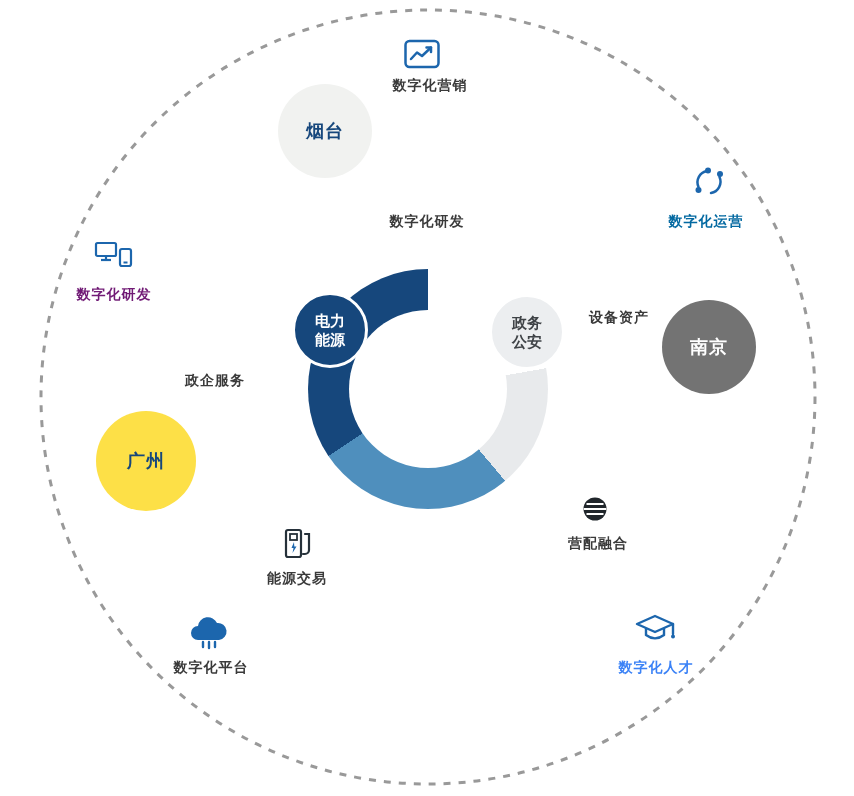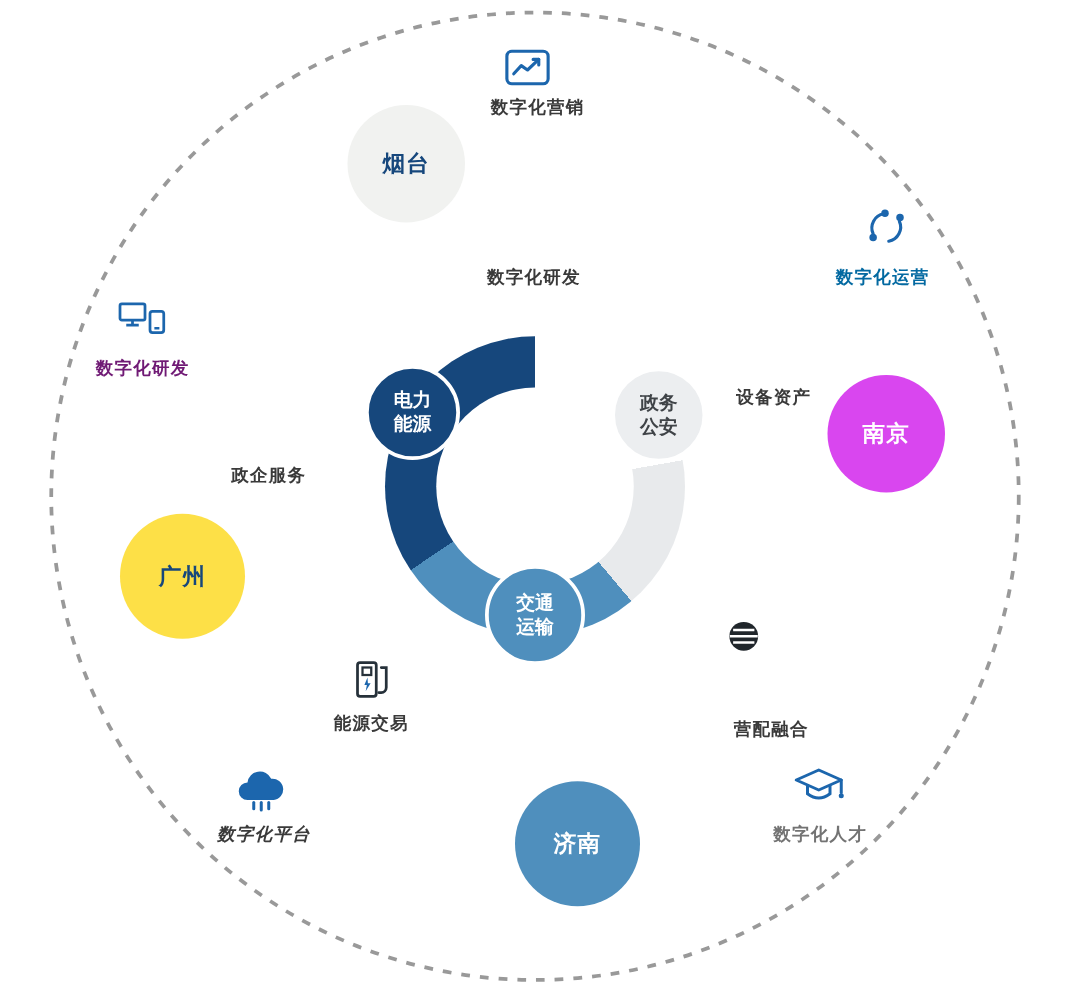--- a/index.html
+++ b/index.html
@@ -71,21 +71,21 @@
     text-align: center;
     font-size: 14px;
     font-weight: bold;
     letter-spacing: 1px;
     z-index: 6;
   }
   .lbl-smart-power  { left: 367px; top: 213px; }
   .lbl-equipment    { left: 559px; top: 309px; }
   .lbl-gov-ent      { left: 155px; top: 372px; }
   .lbl-trading      { left: 237px; top: 570px; }
-  .lbl-fusion       { left: 557px; top: 535px; margin-top: 40px; }
+  .lbl-fusion       { left: 538px; top: 535px; }
 
   .lbl-marketing  { left: 370px; top: 77px;  }
   .lbl-operations { left: 646px; top: 213px; }
   .lbl-rd         { left: 54px;  top: 286px; }
   .lbl-platform   { left: 151px; top: 659px; }
   .lbl-talent     { left: 596px; top: 659px; }
 
   
   .ic-marketing  { left: 403px; top: 38px;  }
   .ic-operations { left: 691px; top: 164px; }
@@ -108,36 +108,29 @@
   <div class="abs ring-hole"></div>
 
   <div class="abs circle node node-gov" style="background: rgb(236, 238, 240); color: rgb(63, 67, 71);">
     <span>政务</span>
     <span>公安</span>
   </div>
   <div class="abs circle node node-power" style="background: rgb(22, 71, 124); color: rgb(255, 255, 255);">
     <span>电力</span>
     <span>能源</span>
   </div>
-  <div class="abs circle node node-transport" style="background: rgb(79, 143, 189); color: rgb(255, 255, 255);">
-    <span>交通</span>
-    <span>运输</span>
-  </div>
 
   <div class="abs circle city city-yantai" style="background: rgb(241, 242, 240); color: rgb(22, 71, 124);">
     <span>烟台</span>
   </div>
-  <div class="abs circle city city-nanjing" style="background: #d946ef; color: rgb(255, 255, 255); align-items: center;">
+  <div class="abs circle city city-nanjing" style="background: #737373; color: rgb(255, 255, 255); align-items: center;">
     <span>南京</span>
   </div>
   <div class="abs circle city city-guangzhou" style="background: #fde047; color: rgb(22, 71, 124);">
     <span>广州</span>
-  </div>
-  <div class="abs circle city city-jinan" style="background: rgb(79, 143, 189); color: rgb(255, 255, 255);">
-    <span>济南</span>
   </div>
 
   <div class="abs lbl lbl-smart-power" style="color: rgb(58, 58, 58);">数字化研发</div>
   <div class="abs lbl lbl-equipment" style="color: rgb(58, 58, 58);">设备资产</div>
   <div class="abs lbl lbl-gov-ent" style="color: rgb(58, 58, 58);">政企服务</div>
   <div class="abs lbl lbl-trading" style="color: rgb(58, 58, 58);">能源交易</div>
   <div class="abs lbl lbl-fusion" style="color: rgb(58, 58, 58);">营配融合</div>
 
   <div class="abs ic-trading">
     <svg width="34" height="38" viewBox="0 0 34 38">
@@ -189,25 +182,25 @@
   <div class="abs lbl lbl-rd" style="color: #701a75;">数字化研发</div>
 
   <div class="abs ic-platform">
     <svg width="42" height="36" viewBox="0 0 42 36">
       <path d="M10 26 A7 7 0 0 1 10 12 A10 10 0 0 1 29 9 A7.5 7.5 0 0 1 31 26 Z" fill="#1c66ad"></path>
       <line x1="15" y1="28" x2="15" y2="33" stroke="#1c66ad" stroke-width="2.4" stroke-linecap="round"></line>
       <line x1="21" y1="28" x2="21" y2="34" stroke="#1c66ad" stroke-width="2.4" stroke-linecap="round"></line>
       <line x1="27" y1="28" x2="27" y2="33" stroke="#1c66ad" stroke-width="2.4" stroke-linecap="round"></line>
     </svg>
   </div>
-  <div class="abs lbl lbl-platform" style="color: rgb(58, 58, 58); font-style: italic;">数字化平台</div>
+  <div class="abs lbl lbl-platform" style="color: rgb(58, 58, 58);">数字化平台</div>
 
   <div class="abs ic-talent">
     <svg width="44" height="36" viewBox="0 0 44 36">
       <polygon points="22,4 40,12 22,20 4,12" fill="none" stroke="#1c66ad" stroke-width="2.4" stroke-linejoin="round"></polygon>
       <path d="M13 16 v7 c6 4.5 12 4.5 18 0 v-7" fill="none" stroke="#1c66ad" stroke-width="2.4"></path>
       <line x1="40" y1="12" x2="40" y2="22" stroke="#1c66ad" stroke-width="2.4" stroke-linecap="round"></line>
       <circle cx="40" cy="24.5" r="2" fill="#1c66ad"></circle>
     </svg>
   </div>
-  <div class="abs lbl lbl-talent" style="color: #737373;">数字化人才</div>
+  <div class="abs lbl lbl-talent" style="color: #3b82f6;">数字化人才</div>
 
 </div>
 
 </body></html>

